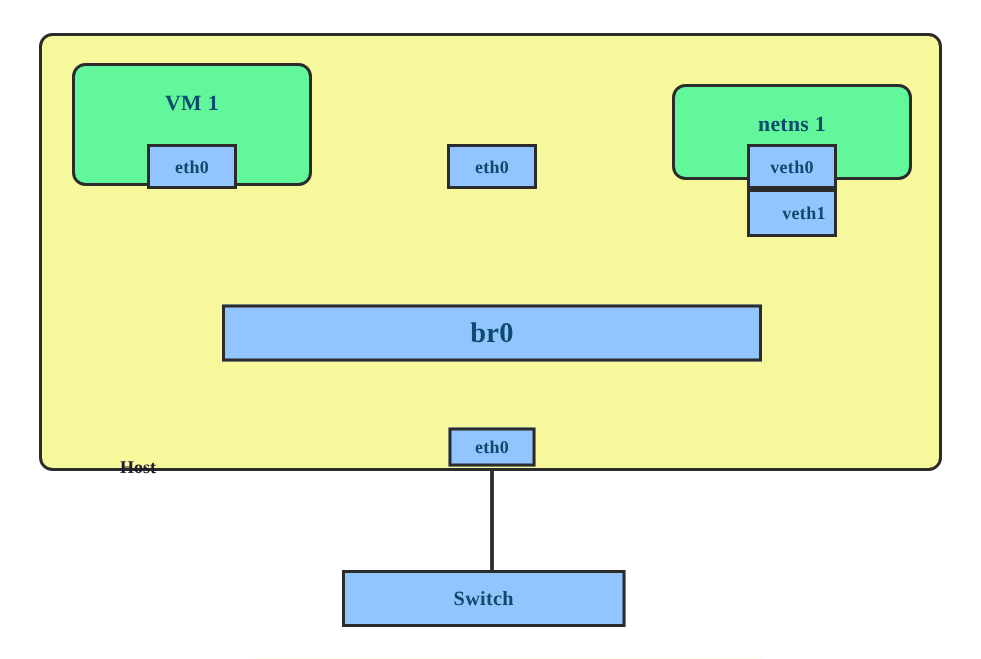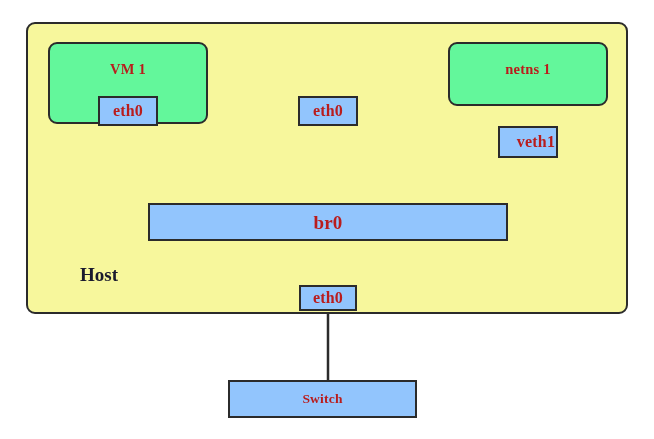--- a/index.html
+++ b/index.html
@@ -25,21 +25,21 @@
     width: 654px;
     height: 439px;
   }
   .node {
     position: absolute;
     box-sizing: border-box;
     border: 2px solid #2b2b2b;
     display: flex;
     align-items: center;
     justify-content: center;
-    color: #b91c1c;
+    color: #0c4a6e;
     font-weight: bold;
     letter-spacing: 0.2px;
     line-height: 1;
     white-space: nowrap;
   }
   .host-box {
     border-radius: 9px;
     background: #f7f79c;
     align-items: flex-start;
     justify-content: flex-start;
@@ -47,37 +47,38 @@
   .guest-box {
     border-radius: 9px;
     background: #63f79b;
     align-items: flex-start;
     justify-content: center;
     padding-top: 18px;
     font-size: 14.5px;
   }
   .iface-box {
     background: #92c5fd;
-    font-size: 16px;
+    font-size: 12px;
     align-items: center;
   }
   .bridge-box {
     background: #92c5fd;
     font-size: 19px;
   }
   .switch-box {
     background: #92c5fd;
     font-size: 13.5px;
   }
   .host-label {
     position: absolute;
-    font-size: 19px;
+    font-size: 12px;
     font-weight: bold;
     color: #1a1a2e;
     white-space: nowrap;
+    margin-top: 40px;
   }
 </style>
 </head>
 <body>
 
 <div id="diagram-root">
 
   <svg id="wire-layer" viewBox="0 0 654 439" width="654" height="439" xmlns="http://www.w3.org/2000/svg">
 
     <path d="M 128 159 L 128 180 L 248 180 L 248 203" fill="none" stroke="#2b2b2b" stroke-width="2.5"></path>
@@ -99,22 +100,25 @@
     <span>VM 1</span>
   </div>
   <div class="node iface-box" style="left:98px; top:96px; width:60px; height:30px;">
     <span>eth0</span>
   </div>
 
   <div class="node iface-box" style="left:298px; top:96px; width:60px; height:30px;">
     <span>eth0</span>
   </div>
 
-  <div class="node guest-box" style="left:448px; top:42px; width:160px; height:64px;">
+  <div class="node guest-box" style="left:448px; top:56px; width:160px; height:64px;">
     <span>netns 1</span>
+  </div>
+  <div class="node iface-box" style="left:498px; top:96px; width:60px; height:30px;">
+    <span>veth0</span>
   </div>
   <div class="node iface-box" style="left:498px; top:126px; width:60px; height:32px;padding-left:16px;">
     <span>veth1</span>
   </div>
 
   <div class="node bridge-box" style="left:148px; top:203px; width:360px; height:38px;">
     <span>br0</span>
   </div>
 
   <div class="node iface-box" style="left:299px; top:285px; width:58px; height:26px;">

